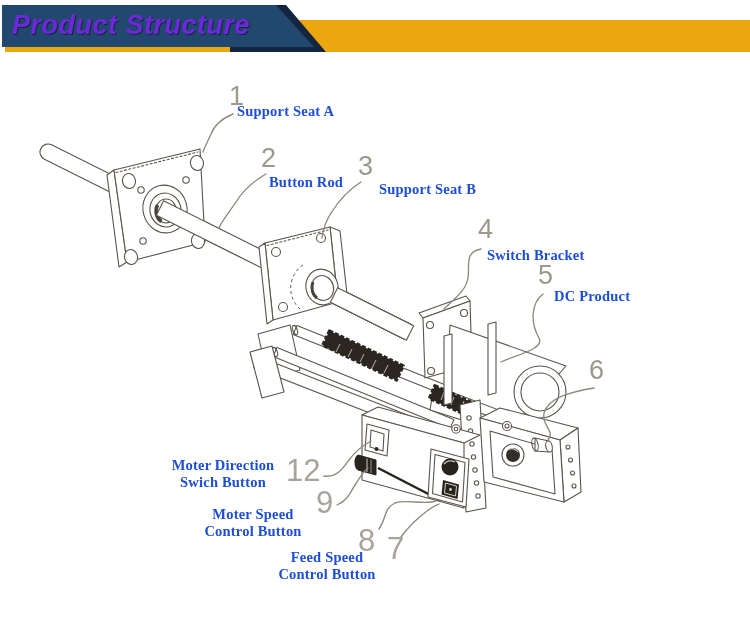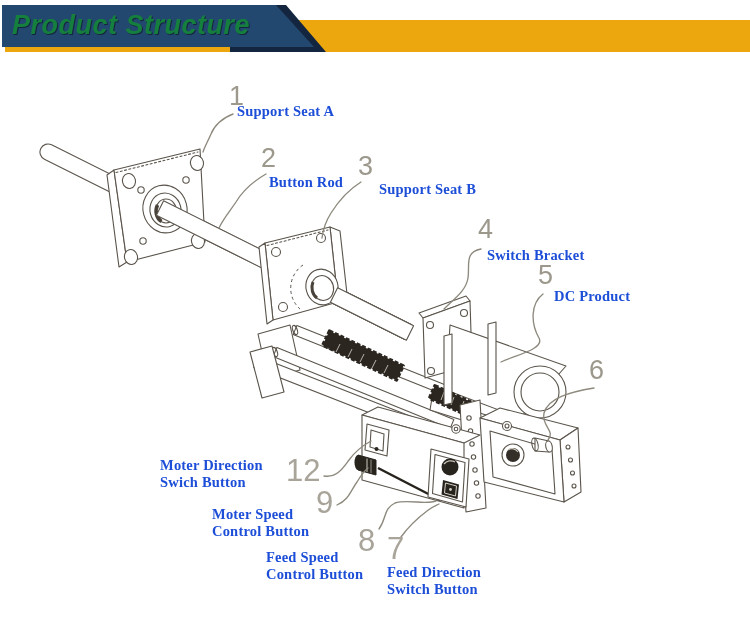--- a/index.html
+++ b/index.html
@@ -13,22 +13,22 @@
   .dk{fill:#2b2620;stroke:#2b2620;stroke-width:3;stroke-dasharray:4 2;stroke-linejoin:round;}
   .scr{stroke:#b9b5ab;stroke-width:1;}
   .crs{fill:none;stroke:#48423a;stroke-width:3.6;}
   .ldr{fill:none;stroke:#8d897d;stroke-width:1.35;stroke-linecap:round;}
   .ptr{stroke:#26221c;stroke-width:2.4;}
   .part-num{position:absolute;color:#9c988c;font-size:27px;line-height:1;}
   .part-num.big{font-size:31px;color:#a8a499;}
   .part-label{position:absolute;color:#1d4ed8;font-family:Liberation Serif, serif;
               font-weight:bold;font-size:14.5px;line-height:17px;letter-spacing:0.2px;
               white-space:pre-line;}
-  .center{}
-  #banner-title{position:absolute;left:12px;top:10px;color:#15803d;
+  .center{text-align:center;}
+  #banner-title{position:absolute;left:12px;top:10px;color:#6d28d9;
                 font-style:italic;font-weight:bold;font-size:27px;letter-spacing:0.5px;
                 text-shadow:1px 1px 0 #14263f;}
 </style>
 </head>
 <body>
 
 <div id="stage">
 
   <svg id="art" width="750" height="640" viewBox="0 0 750 640">
 
@@ -213,22 +213,20 @@
   <div class="part-num big" style="left:387px;top:533px;">7</div>
   <div class="part-num big" style="left:358px;top:525px;">8</div>
   <div class="part-num big" style="left:316px;top:487px;">9</div>
   <div class="part-num big" style="left:286px;top:455px;">12</div>
 
   <div class="part-label" style="left:237px;top:103px;">Support Seat A</div>
   <div class="part-label" style="left:269px;top:174px;">Button Rod</div>
   <div class="part-label" style="left:379px;top:181px;">Support Seat B</div>
   <div class="part-label" style="left:487px;top:247px;">Switch Bracket</div>
   <div class="part-label" style="left:554px;top:288px;">DC Product</div>
-  <div class="part-label center" style="left:387px;top:564px;width:122px;">Feed Direction
-Switch Button</div>
   <div class="part-label center" style="left:266px;top:549px;width:122px;">Feed Speed
 Control Button</div>
-  <div class="part-label center" style="left:212px;top:506px;width:122px;">Moter Speed
+  <div class="part-label center" style="left:192px;top:506px;width:122px;">Moter Speed
 Control Button</div>
   <div class="part-label center" style="left:160px;top:457px;width:126px;">Moter Direction
 Swich Button</div>
 
 </div>
 
 </body></html>

